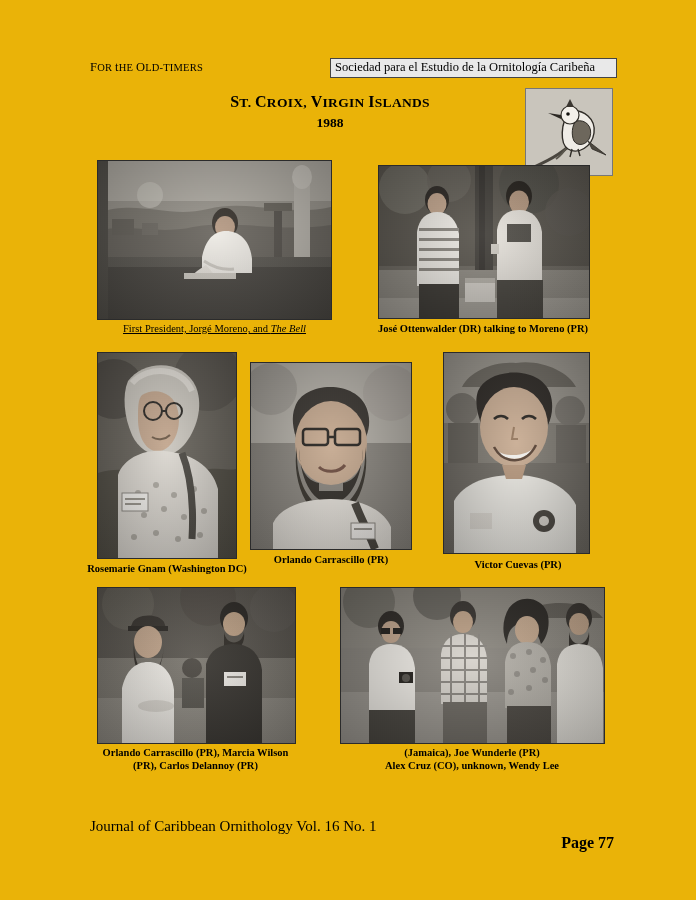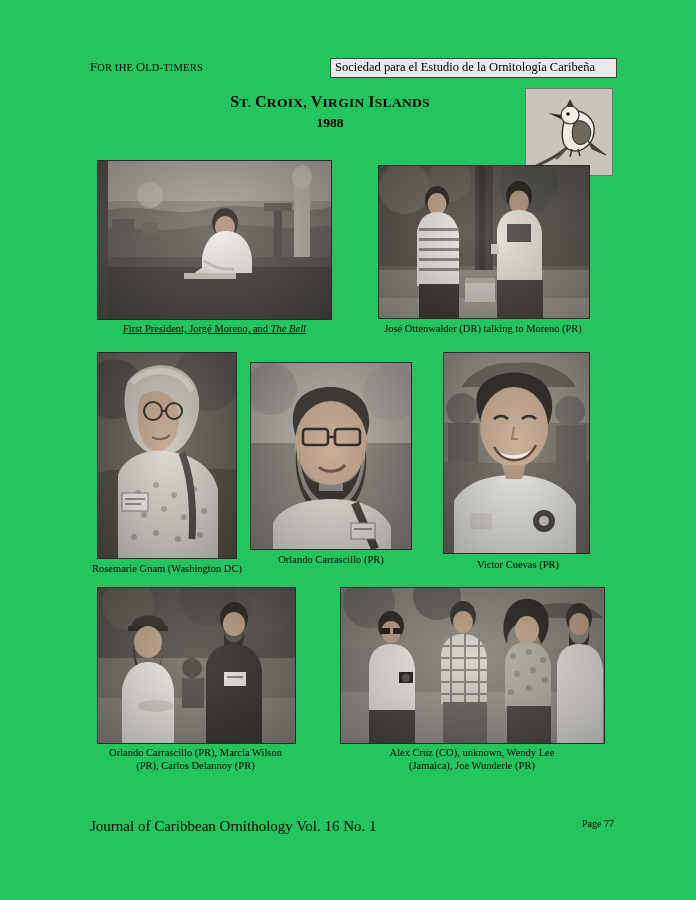--- a/index.html
+++ b/index.html
@@ -12,21 +12,21 @@
     height: 900px;
     font-family: "Liberation Serif", serif;
     color: #000;
     position: relative;
     overflow: hidden;
   }
   .page {
     position: relative;
     width: 696px;
     height: 900px;
-    background: #22c55e;
+    background: #eab308;
   }
 
   
   .header {
     position: absolute;
     left: 0;
     top: 58px;
     width: 696px;
     height: 22px;
   }
@@ -106,21 +106,21 @@
     border: 1px solid #2b2b2b;
   }
   .caption {
     position: absolute;
     font-family: "Liberation Serif", serif;
     font-size: 10.5px;
     text-align: center;
     line-height: 1.25;
   }
   .caption.bold {
-    font-weight: normal;
+    font-weight: bold;
   }
   .caption .ital {
     font-style: italic;
   }
 
   
   #photo-1 { left: 97px;  top: 160px; width: 233px; height: 158px; }
   #cap-1   { left: 77px;  top: 322px; width: 275px; text-decoration: underline; }
 
   #photo-2 { left: 378px; top: 165px; width: 210px; height: 152px; }
@@ -151,22 +151,23 @@
   }
   .footer-left {
     position: absolute;
     left: 90px;
     top: 0;
     font-size: 15px;
   }
   .footer-right {
     position: absolute;
     right: 82px;
-    top: 0;
-    font-size: 10px;
+    top: 16px;
+    font-size: 16px;
+    font-weight: bold;
   }
 
   
   .ph-inner { position: absolute; inset: 0; }
   .grain {
     position: absolute; inset: 0;
     background-image:
       repeating-linear-gradient(0deg, rgba(255,255,255,0.035) 0px, rgba(0,0,0,0.04) 1px, rgba(255,255,255,0.02) 2px);
     pointer-events: none;
     mix-blend-mode: overlay;
@@ -525,22 +526,22 @@
         <ellipse cx="238" cy="30" rx="13" ry="15" fill="#3a3631"></ellipse>
         <ellipse cx="238" cy="36" rx="10" ry="11" fill="#c2a68c"></ellipse>
         <path d="M228 44 C230 60, 246 60, 248 44 C250 62, 238 68, 228 60 Z" fill="#36322d"></path>
         <path d="M216 76 C218 62, 226 56, 238 56 C252 56, 260 64, 262 80 L262 155 L216 155 Z" fill="#e9e6df"></path>
       </svg>
       <div class="grain"></div>
       <div class="vig"></div>
     </div>
   </div>
   <div class="caption bold" id="cap-7">
+    <div>(Jamaica), Joe Wunderle (PR)</div>
     <div>Alex Cruz (CO), unknown, Wendy Lee</div>
-    <div>(Jamaica), Joe Wunderle (PR)</div>
   </div>
 
   <div class="footer">
     <div class="footer-left">Journal of Caribbean Ornithology Vol. 16 No. 1</div>
     <div class="footer-right">Page 77</div>
   </div>
 
 </div>
 
 </body></html>

